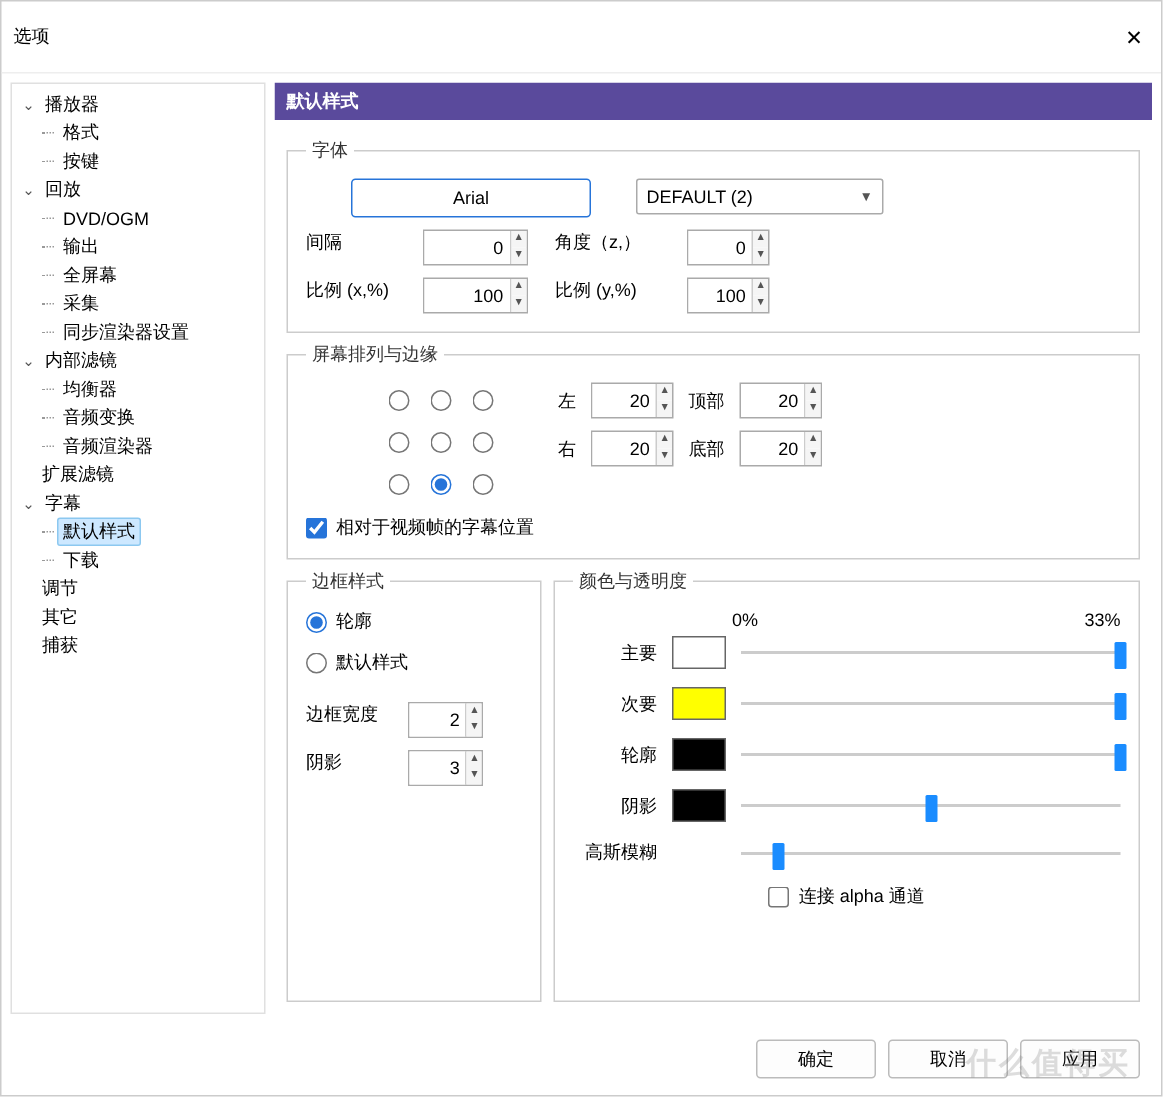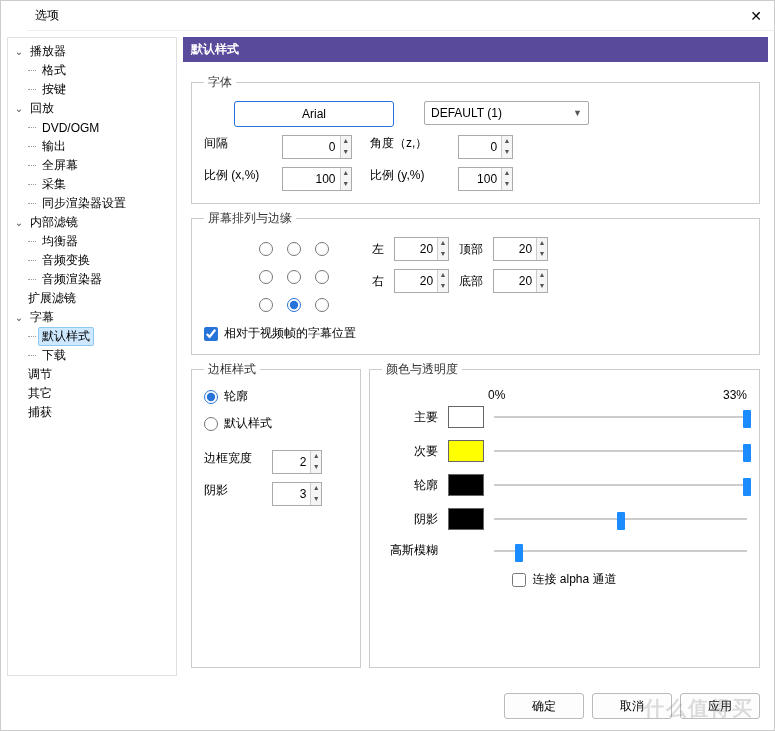--- a/index.html
+++ b/index.html
@@ -1,17 +1,17 @@
 <!DOCTYPE html>
 <html><head>
 <meta charset="utf-8">
 <style>
 * { box-sizing: border-box; margin: 0; padding: 0; font-family: "Microsoft YaHei", "Segoe UI", sans-serif; font-size: 12px; }
 body { background: #fff; width: 775px; height: 731px; overflow: hidden; display: flex; flex-direction: column; border: 1px solid #ccc; }
-.titlebar { height: 30px; display: flex; align-items: center; padding: 0 8px; border-bottom: 1px solid #eee; margin-left: 26px; }
+.titlebar { height: 48px; display: flex; align-items: center; padding: 0 8px; border-bottom: 1px solid #eee; }
 .titlebar .title { flex: 1; }
 .close-x { width: 20px; text-align: center; font-size: 14px; cursor: default; }
 .body { flex: 1; display: flex; padding: 6px; gap: 6px; overflow: hidden; }
 .tree { width: 170px; border: 1px solid #e0e0e0; padding: 4px 2px; overflow: auto; }
 .tree ul { list-style: none; }
 .tree > ul > li { margin-bottom: 0; }
 .tree .node { display: flex; align-items: center; height: 19px; padding: 0 2px; cursor: default; }
 .tree .caret { width: 14px; color: #555; font-size: 10px; text-align: center; }
 .tree .node.child { padding-left: 28px; position: relative; }
 .tree .node.child::before { content: ""; position: absolute; left: 18px; top: 9px; width: 8px; height: 1px; border-top: 1px dotted #999; }
@@ -182,21 +182,21 @@
 
   <div class="main">
     <div class="header">默认样式</div>
     <div class="content">
 
       <fieldset>
         <legend>字体</legend>
         <div class="row" style="margin-left:30px;gap:30px;">
           <div class="font-btn">Arial</div>
           <div class="combo">
-            <span>DEFAULT (1)</span>
+            <span>DEFAULT (2)</span>
             <span class="arr">▼</span>
           </div>
         </div>
         <div class="row">
           <span class="lbl-col">间隔</span>
           <div class="spin" style="width:70px">
               <input value="0" style="">
               <div class="btns">
                 <div>▲</div>
                 <div>▼</div>

